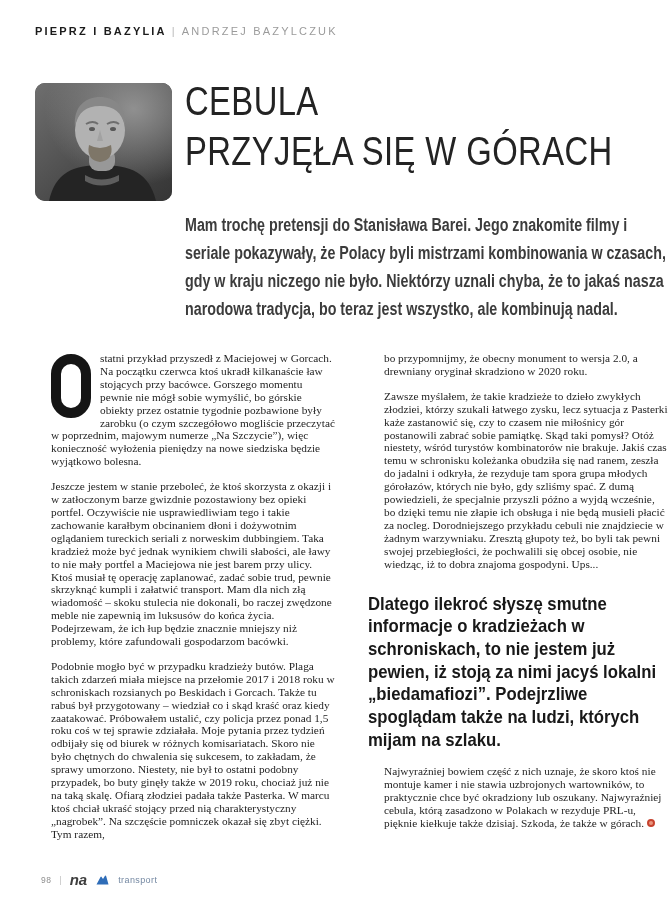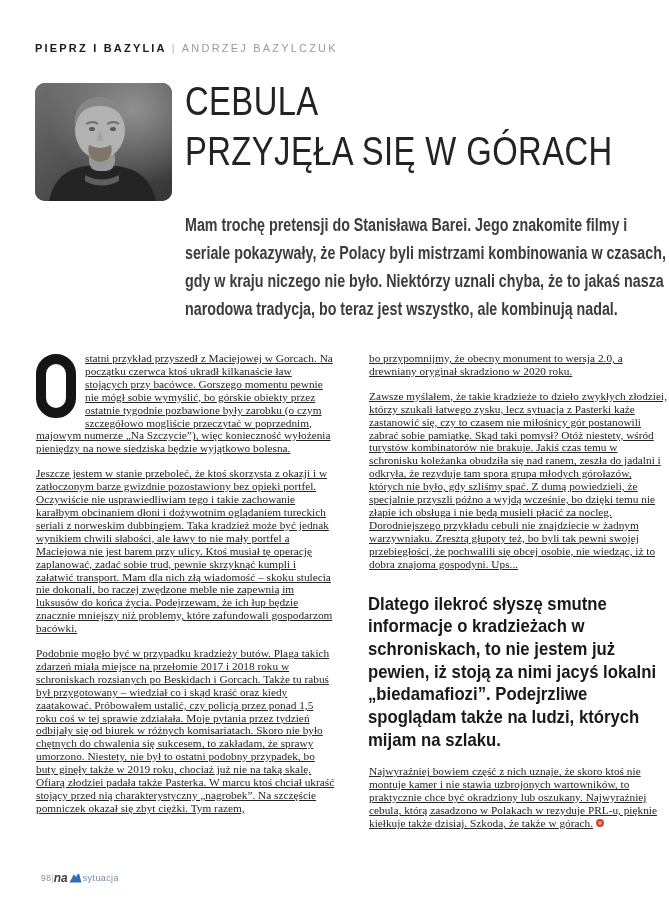--- a/index.html
+++ b/index.html
@@ -4,21 +4,21 @@
 <style>
   html,body { margin:0; padding:0; background:#e8e8e8; }
   .page {
     position:relative; width:669px; height:900px; margin:0 auto;
     background:#ffffff; overflow:hidden;
     font-family:"Liberation Serif", serif; color:#222;
   }
 
   
   .kicker {
-    position:absolute; left:35px; top:42px;
+    position:absolute; left:35px; top:25px;
     font-family:"Liberation Sans", sans-serif;
     font-size:11px; letter-spacing:2.2px; white-space:nowrap;text-align:center;
   }
   .kicker .section { font-weight:700; color:#1b1b1b; }
   .kicker .sep { color:#b9b9b9; font-weight:400; margin:0 5px; }
   .kicker .author { color:#9b9b9b; font-weight:400; }
 
   
   .portrait {
     position:absolute; left:35px; top:83px; width:137px; height:118px;
@@ -43,21 +43,21 @@
     font-weight:700; font-size:17.5px; line-height:28px; color:#3c3c3c;
   }
 
   
   .body-columns {
     position:absolute; left:35px; top:352px; width:633px;
     display:flex; gap:33px;
     font-size:11.3px; line-height:12.9px; color:#242424;
   }
   .col { width:300px; }
-  .col p { margin:0 0 12px 1px;text-decoration:underline; }
+  .col p { margin:0 0 12px 16px; }
   .col p:last-child { margin-bottom:0; }
 
   
   .dropcap {
     float:left;
     width:20px; height:44px;
     border:10px solid #151515; border-radius:20px;
     margin:2px 9px 2px 0;
     position:relative;
   }
@@ -75,26 +75,26 @@
   
   .endmark {
     display:inline-block; width:4px; height:4px;
     border:2px solid #c6422e; border-radius:50%;
     background:#e9957e; margin-left:3px;
   }
 
   
   .footer {
     position:absolute; left:35px; top:871px;
-    display:flex; align-items:center; gap:0;
+    display:flex; align-items:center; gap:8px;
     font-family:"Liberation Sans", sans-serif; font-size:8.5px;padding-left:6px;
   }
   .footer .pagenum { color:#8f8f8f; letter-spacing:0.5px; }
   .footer .fsep { color:#bdbdbd; }
-  .footer .logo-na { color:#3e3e3e; font-style:italic; font-weight:700; font-size:12px; }
+  .footer .logo-na { color:#3e3e3e; font-style:italic; font-weight:700; font-size:15px; }
   .footer .logo-szczycie { color:#7488a2; font-size:9px; letter-spacing:0.4px; }
   .footer svg { display:block; margin:0 1px; }
 </style>
 </head>
 <body>
 
 <div class="page">
 
   <div class="kicker">
     <span class="section">PIEPRZ I BAZYLIA</span><span class="sep">|</span><span class="author">ANDRZEJ BAZYLCZUK</span>
@@ -152,16 +152,16 @@
     </div>
   </div>
 
   <div class="footer">
     <span class="pagenum">98</span>
     <span class="fsep">|</span>
     <span class="logo-na">na</span>
     <svg width="13" height="10" viewBox="0 0 13 10">
       <path d="M0.5,9.5 L4.5,2 Q5,1 5.8,2.2 L7,4 L9,0.8 Q9.5,0 10.2,1.2 L12.5,9.5 Z" fill="#2f6db8"></path>
     </svg>
-    <span class="logo-szczycie">sytuacja</span>
+    <span class="logo-szczycie">transport</span>
   </div>
 
 </div>
 
 </body></html>

